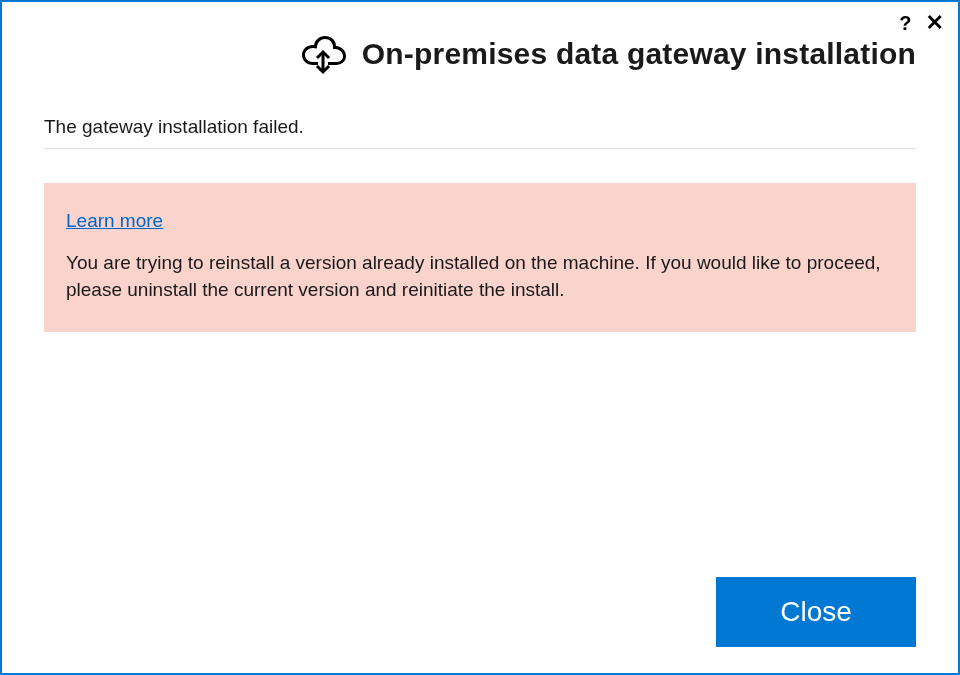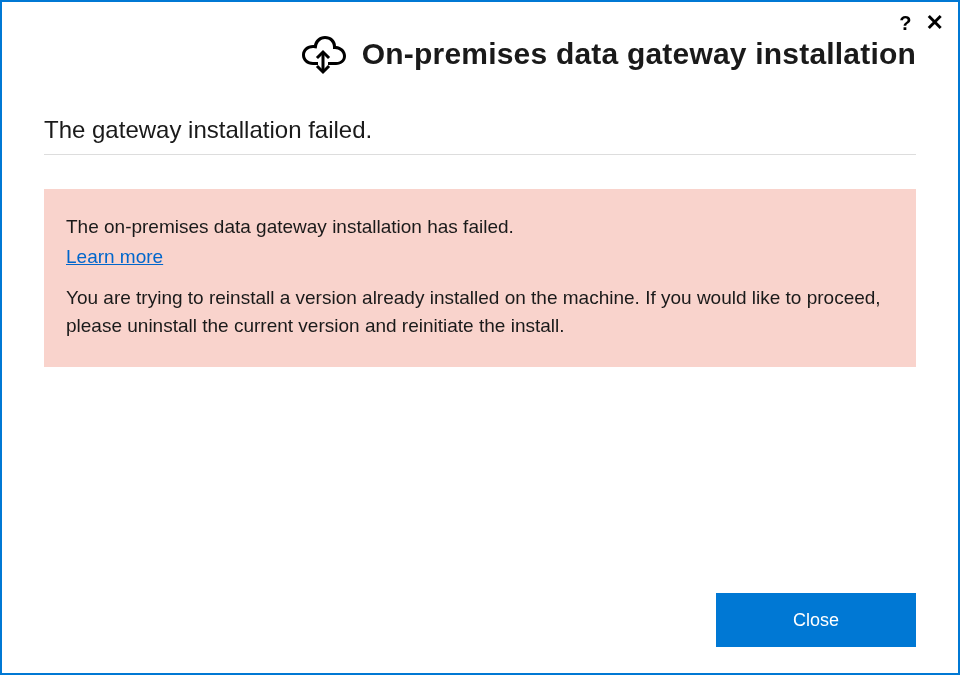--- a/index.html
+++ b/index.html
@@ -56,21 +56,21 @@
     justify-content: flex-end;
   }
   .header-row h1 {
     font-size: 30px;
     font-weight: 600;
     margin: 0;
     letter-spacing: .2px;
   }
   .cloud-icon svg { display:block; }
   .status-line {
-    font-size: 24px;
+    font-size: 19px;
     padding-bottom: 10px;
     border-bottom: 1px solid #ddd;
     margin-bottom: 34px;
   }
   .error-box {
     background: var(--err-bg);
     padding: 24px 22px 28px 22px;
     font-size: 19px;
     line-height: 1.45;
   }
@@ -83,22 +83,22 @@
   .footer {
     padding: 0 42px 26px 0;
     display: flex;
     justify-content: flex-end;
   }
   .close-btn {
     background: var(--brand-blue);
     color: #fff;
     border: none;
     width: 200px;
-    height: 54px;
-    font-size: 18px;
+    height: 70px;
+    font-size: 28px;
     font-family: inherit;
     cursor: pointer;
   }
 </style>
 </head>
 <body>
 
 <div class="window">
 
   <div class="titlebar-controls">
@@ -118,21 +118,20 @@
             <polyline points="20,35 25,40 30,35" fill="none" stroke="#000" stroke-width="3" stroke-linecap="square"></polyline>
           </g>
         </svg>
       </span>
       <h1>On-premises data gateway installation</h1>
     </div>
 
     <div class="status-line">The gateway installation failed.</div>
 
     <div class="error-box">
-      <p class="err-title">The on-premises data gateway installation has failed.</p>
       <a href="#" class="learn">Learn more</a>
       <p class="err-detail">You are trying to reinstall a version already installed on the machine. If you would like to proceed, please uninstall the current version and reinitiate the install.</p>
     </div>
 
   </div>
 
   <div class="footer">
     <button class="close-btn">Close</button>
   </div>
 

